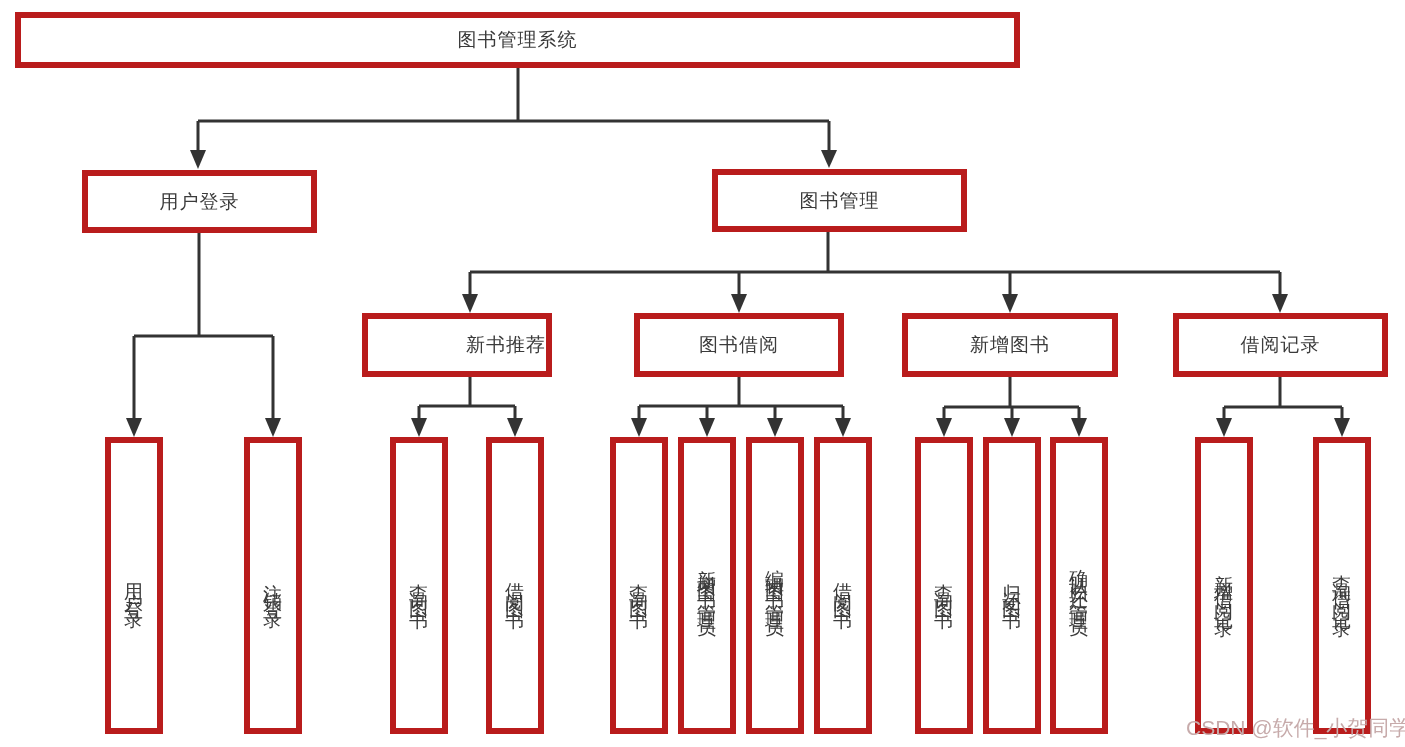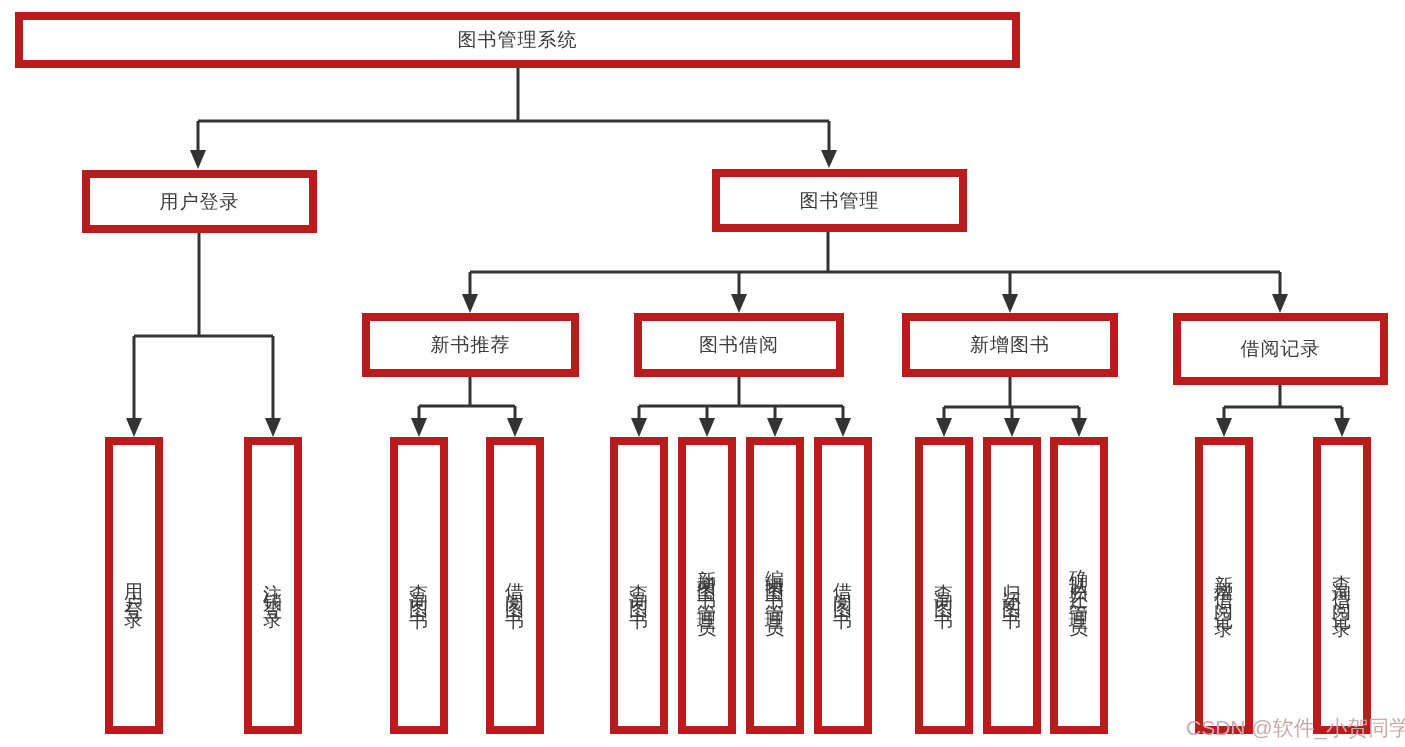--- a/index.html
+++ b/index.html
@@ -7,21 +7,21 @@
     position:relative;
     width:1405px;height:747px;
     background:#ffffff;
     font-family:"Liberation Sans","DejaVu Sans",sans-serif;
     overflow:hidden;
   }
   .connectors{position:absolute;left:0;top:0;z-index:1;}
   .box{
     position:absolute;
     box-sizing:border-box;
-    border:8px solid #b91c1c;
+    border:6px solid #b91c1c;
     background:#ffffff;
     color:#3b3b3b;
     display:flex;align-items:center;justify-content:center;
     z-index:2;
   }
   .hlabel{font-size:19px;letter-spacing:1px;}
   .leaf{
     writing-mode:vertical-rl;
     font-size:19px;
     letter-spacing:9px;
@@ -88,30 +88,30 @@
     <span>图书管理系统</span>
   </div>
 
   <div class="box hlabel" style="left:82px;top:170px;width:235px;height:63px;">
     <span>用户登录</span>
   </div>
   <div class="box hlabel" style="left:712px;top:169px;width:255px;height:63px;">
     <span>图书管理</span>
   </div>
 
-  <div class="box hlabel" style="left:362px;top:313px;width:217px;height:64px;">
+  <div class="box hlabel" style="left:362px;top:313px;width:190px;height:64px;justify-content:flex-end;">
     <span>新书推荐</span>
   </div>
   <div class="box hlabel" style="left:634px;top:313px;width:210px;height:64px;font-family:Liberation Serif, serif;">
     <span>图书借阅</span>
   </div>
   <div class="box hlabel" style="left:902px;top:313px;width:216px;height:64px;">
     <span>新增图书</span>
   </div>
-  <div class="box hlabel" style="left:1173px;top:313px;width:215px;height:72px;">
+  <div class="box hlabel" style="left:1173px;top:313px;width:215px;height:64px;">
     <span>借阅记录</span>
   </div>
 
   <div class="box leaf" style="left:105px;top:437px;width:58px;height:297px;">
     <span>用户登录</span>
   </div>
   <div class="box leaf" style="left:244px;top:437px;width:58px;height:297px;">
     <span>注销登录</span>
   </div>
   <div class="box leaf" style="left:390px;top:437px;width:58px;height:297px;">

